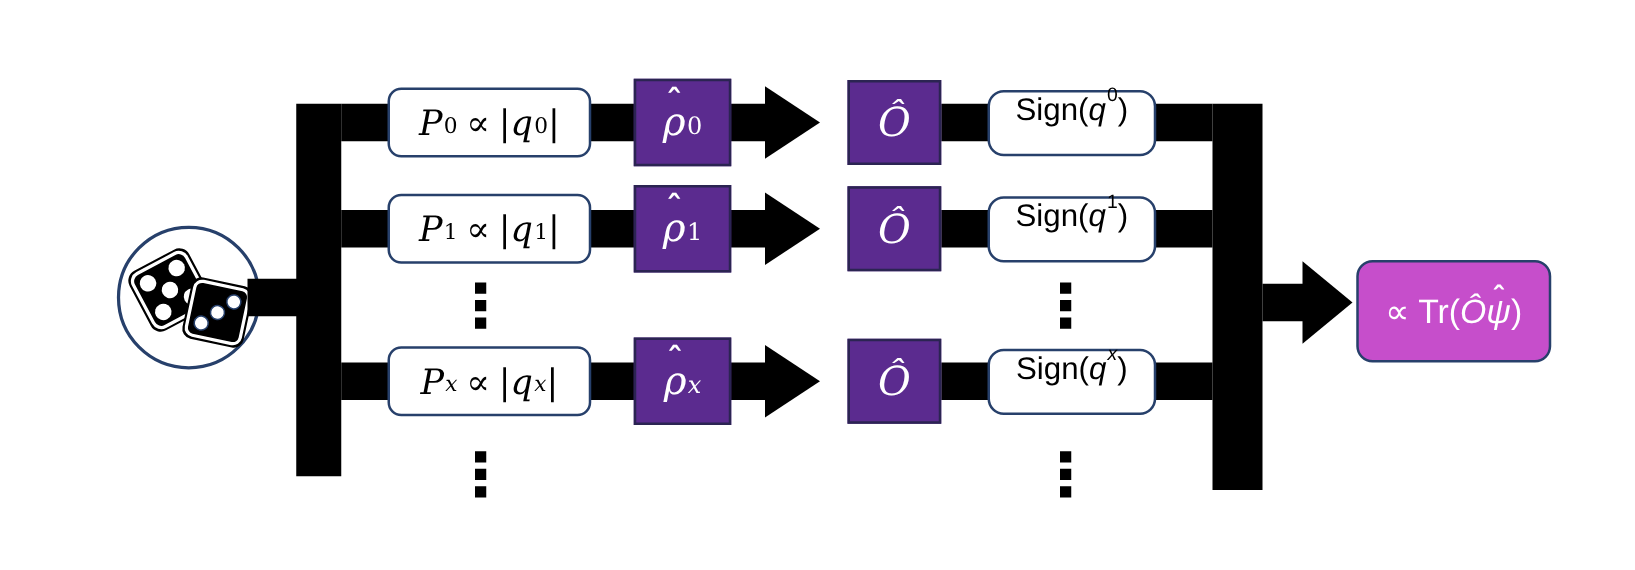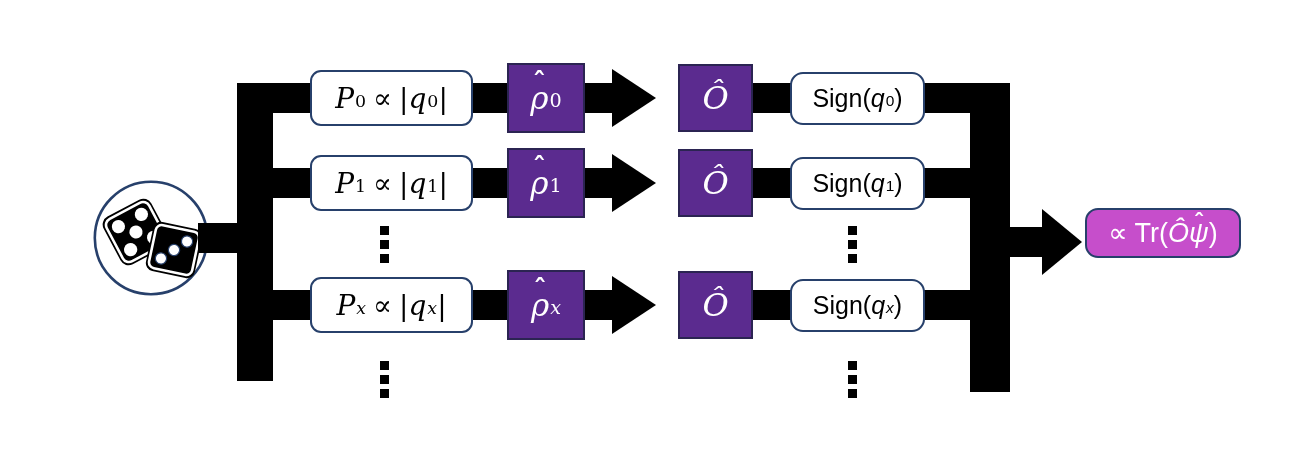--- a/index.html
+++ b/index.html
@@ -27,23 +27,23 @@
         background:#fff;border:2.5px solid #27406b;border-radius:11px;
         display:flex;align-items:center;justify-content:center;font-size:28px;box-sizing:border-box;}
   .rhobox{position:absolute;left:507px;width:78px;height:70px;top:calc(var(--c) - 35px);
         background:#5b2b8f;border:2px solid #2b2452;display:flex;align-items:center;justify-content:center;
         color:#fff;font-size:31px;box-sizing:border-box;}
   .obox{position:absolute;left:678px;width:75px;height:68px;top:calc(var(--c) - 34px);
         background:#5b2b8f;border:2px solid #2b2452;display:flex;align-items:center;justify-content:center;
         color:#fff;font-size:32px;box-sizing:border-box;}
   .signbox{position:absolute;left:790px;width:135px;height:53px;top:calc(var(--c) - 26px);
         background:#fff;border:2.5px solid #27406b;border-radius:13px;
-        display:flex;align-items:center;justify-content:center;
+        display:flex;justify-content:center;
         font-family:"Liberation Sans",sans-serif;font-size:25px;box-sizing:border-box;}
-  .outbox{position:absolute;left:1085px;top:208px;width:156px;height:50px;
+  .outbox{position:absolute;left:1085px;top:208px;width:156px;height:82px;
         background:#c64ecb;border:2.5px solid #27406b;border-radius:13px;
         display:flex;align-items:center;justify-content:center;color:#fff;
         font-family:"Liberation Sans",sans-serif;font-size:27px;box-sizing:border-box;}
 
   
   .mi{font-style:italic;}
   .mrel{margin:0 7px;}
   sub{font-size:0.62em;line-height:0;position:relative;bottom:-0.18em;margin-left:1px;}
   .rx sub{font-style:italic;}
   .hatwrap{position:relative;display:inline-block;}

